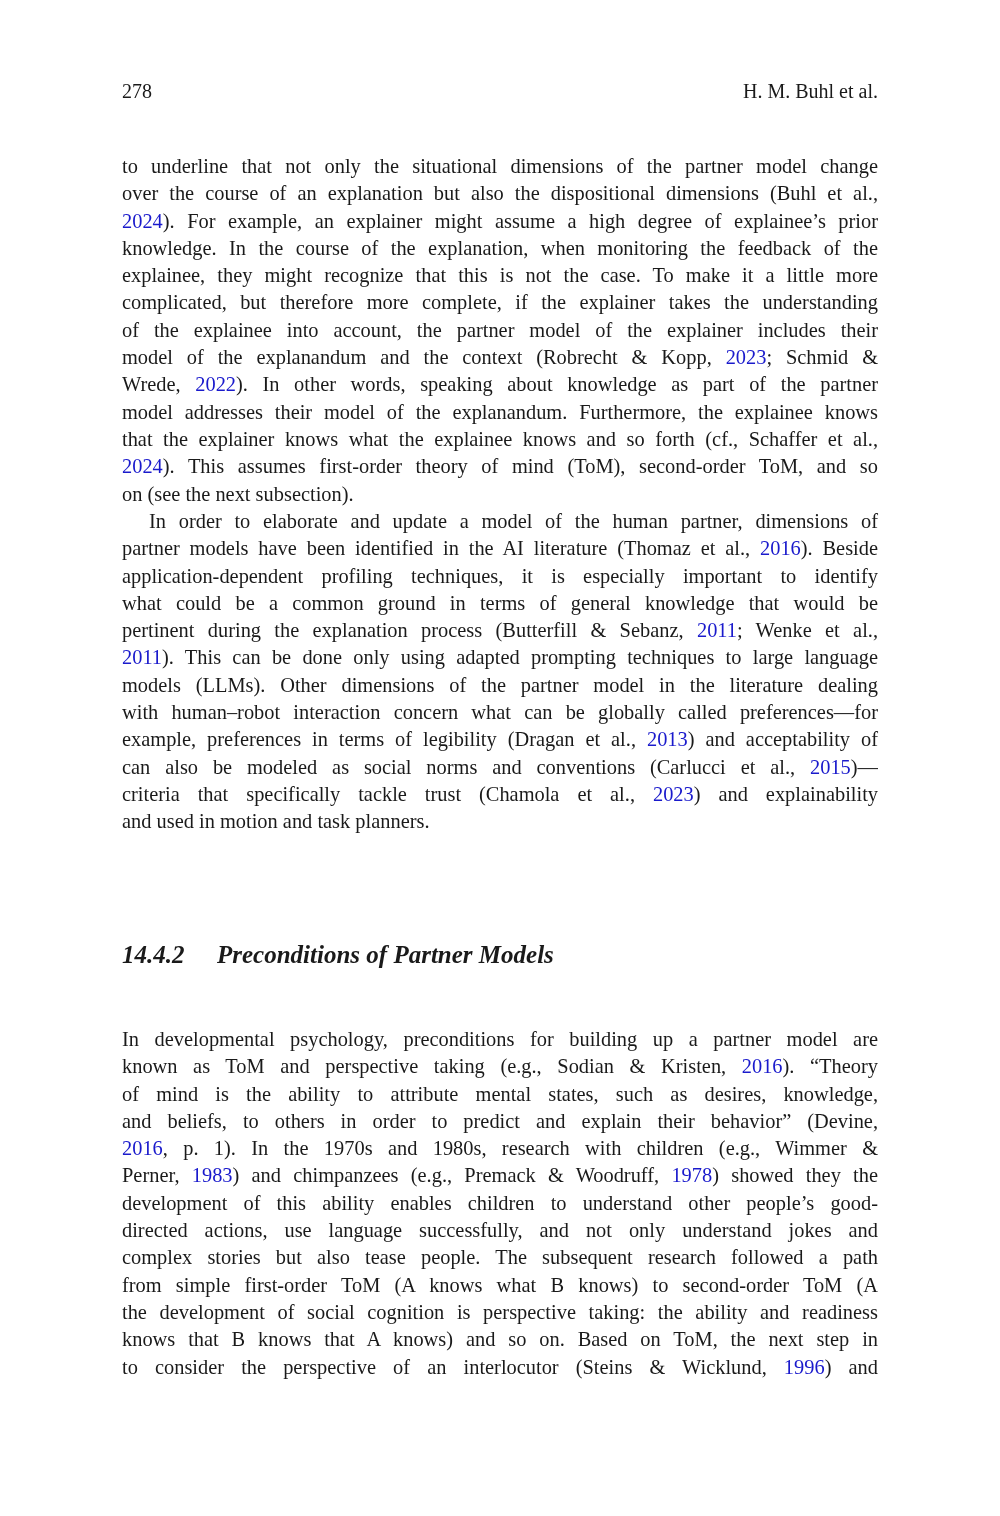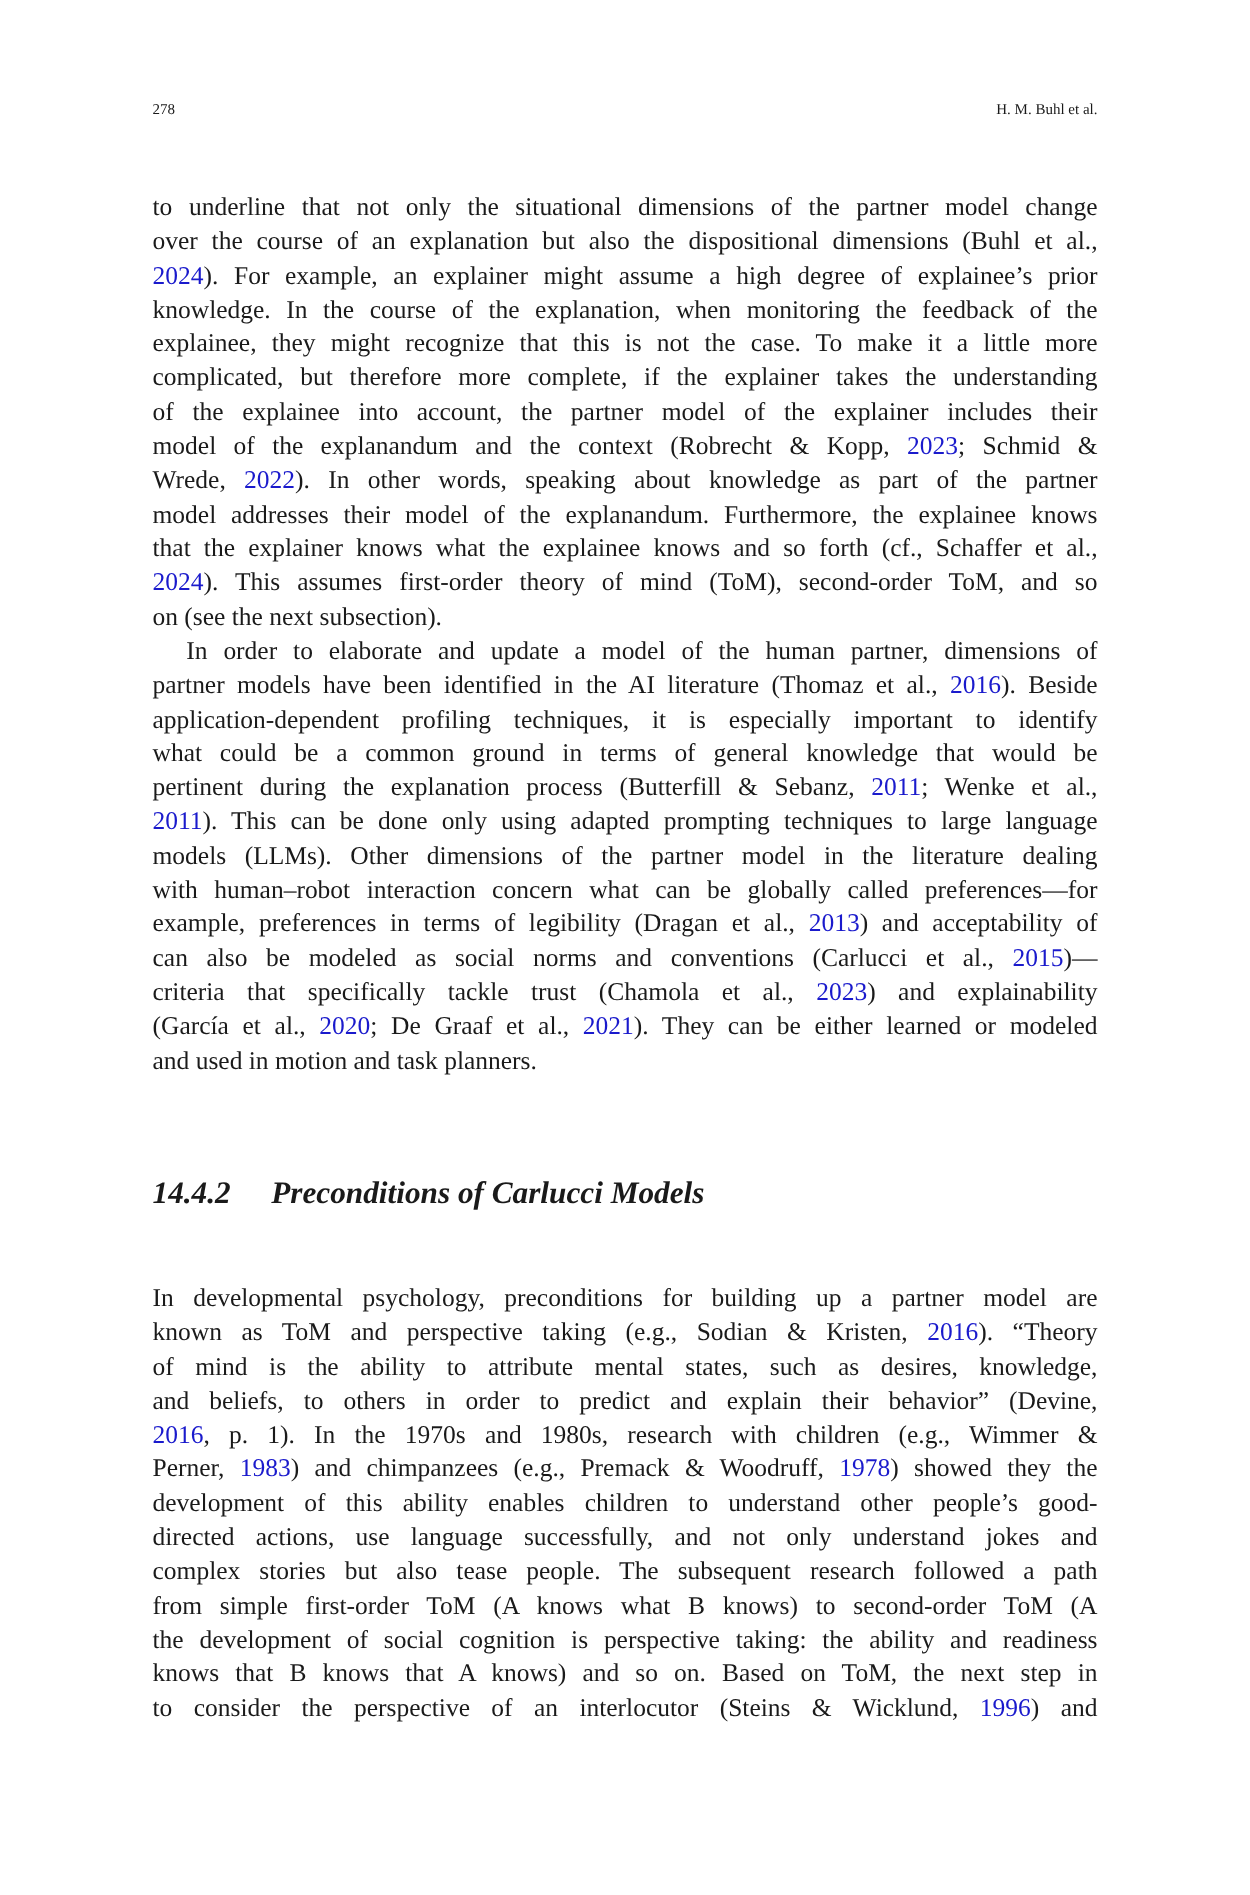--- a/index.html
+++ b/index.html
@@ -1,19 +1,19 @@
 <!DOCTYPE html>
 <html><head>
 <meta charset="utf-8">
 <style>
   html, body { margin:0; padding:0; background:#ffffff; }
   body { width:1000px; height:1516px; position:relative; overflow:hidden;
          font-family:"Liberation Serif","DejaVu Serif",serif; color:#1a1a1a; }
   .header { position:absolute; top:80px; left:122px; width:756px; height:22px;
-            font-size:12px; }
+            font-size:20px; }
   .page-number { position:absolute; left:0; top:0; }
   .running-head { position:absolute; right:0; top:0; }
   .para { position:absolute; left:122px; width:756px; font-size:20.4px;margin-top:16px; }
   .line { display:block; height:27.3px; line-height:27.3px; white-space:nowrap;
           text-align:justify; text-align-last:justify; }
   .line.last { text-align-last:left; }
   .line.indent { padding-left:27px; }
   .cite { color:#1a1acc; }
   .section-heading { position:absolute; left:122px; top:941px; font-size:25px;
                      font-weight:bold; font-style:italic; white-space:nowrap; }
@@ -48,26 +48,25 @@
     <span class="line"><span>partner models have been identified in the AI literature (Thomaz et al., </span><a class="cite" style="color: rgb(26, 26, 204);">2016</a><span>). Beside</span></span>
     <span class="line"><span>application-dependent profiling techniques, it is especially important to identify</span></span>
     <span class="line"><span>what could be a common ground in terms of general knowledge that would be</span></span>
     <span class="line"><span>pertinent during the explanation process (Butterfill &amp; Sebanz, </span><a class="cite" style="color: rgb(26, 26, 204);">2011</a><span>; Wenke et al.,</span></span>
     <span class="line"><a class="cite" style="color: rgb(26, 26, 204);">2011</a><span>). This can be done only using adapted prompting techniques to large language</span></span>
     <span class="line"><span>models (LLMs). Other dimensions of the partner model in the literature dealing</span></span>
     <span class="line"><span>with human–robot interaction concern what can be globally called preferences—for</span></span>
     <span class="line"><span>example, preferences in terms of legibility (Dragan et al., </span><a class="cite" style="color: rgb(26, 26, 204);">2013</a><span>) and acceptability of</span></span>
     <span class="line"><span>can also be modeled as social norms and conventions (Carlucci et al., </span><a class="cite" style="color: rgb(26, 26, 204);">2015</a><span>)—</span></span>
     <span class="line"><span>criteria that specifically tackle trust (Chamola et al., </span><a class="cite" style="color: rgb(26, 26, 204);">2023</a><span>) and explainability</span></span>
-    <span class="line"><span>(García et al., </span><a class="cite" style="color: rgb(26, 26, 204);">2020</a><span>; De Graaf et al., </span><a class="cite" style="color: rgb(26, 26, 204);">2021</a><span>). They can be either learned or modeled</span></span>
     <span class="line last"><span>and used in motion and task planners.</span></span>
   </div>
 
 <div class="section-heading">
-  <span class="section-number">14.4.2</span><span>Preconditions of Carlucci Models</span>
+  <span class="section-number">14.4.2</span><span>Preconditions of Partner Models</span>
 </div>
 
 <div class="para" id="p2" style="top:1010px;">
     <span class="line"><span>In developmental psychology, preconditions for building up a partner model are</span></span>
     <span class="line"><span>known as ToM and perspective taking (e.g., Sodian &amp; Kristen, </span><a class="cite" style="color: rgb(26, 26, 204);">2016</a><span>). “Theory</span></span>
     <span class="line"><span>of mind is the ability to attribute mental states, such as desires, knowledge,</span></span>
     <span class="line"><span>and beliefs, to others in order to predict and explain their behavior” (Devine,</span></span>
     <span class="line"><a class="cite" style="color: rgb(26, 26, 204);">2016</a><span>, p. 1). In the 1970s and 1980s, research with children (e.g., Wimmer &amp;</span></span>
     <span class="line"><span>Perner, </span><a class="cite" style="color: rgb(26, 26, 204);">1983</a><span>) and chimpanzees (e.g., Premack &amp; Woodruff, </span><a class="cite" style="color: rgb(26, 26, 204);">1978</a><span>) showed they the</span></span>
     <span class="line"><span>development of this ability enables children to understand other people’s good-</span></span>

